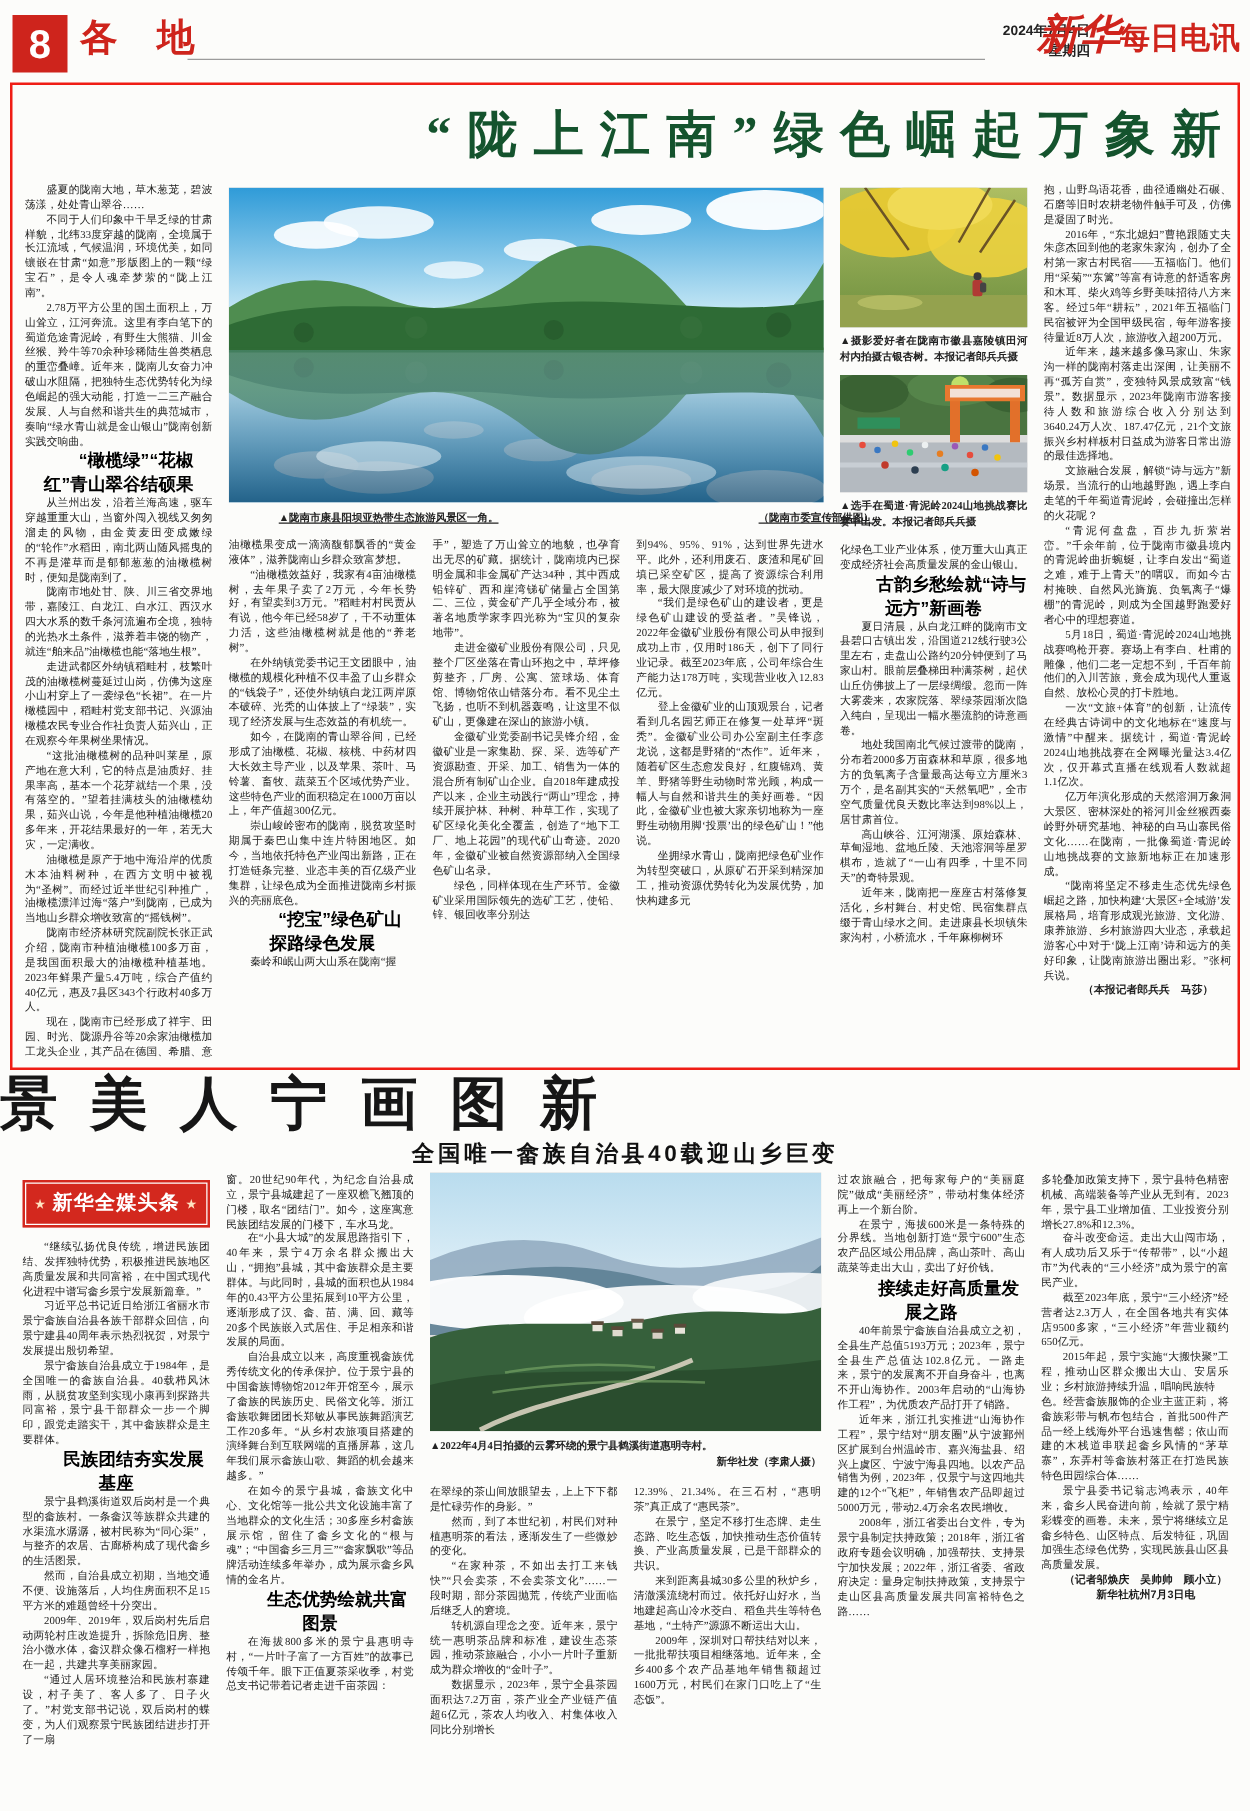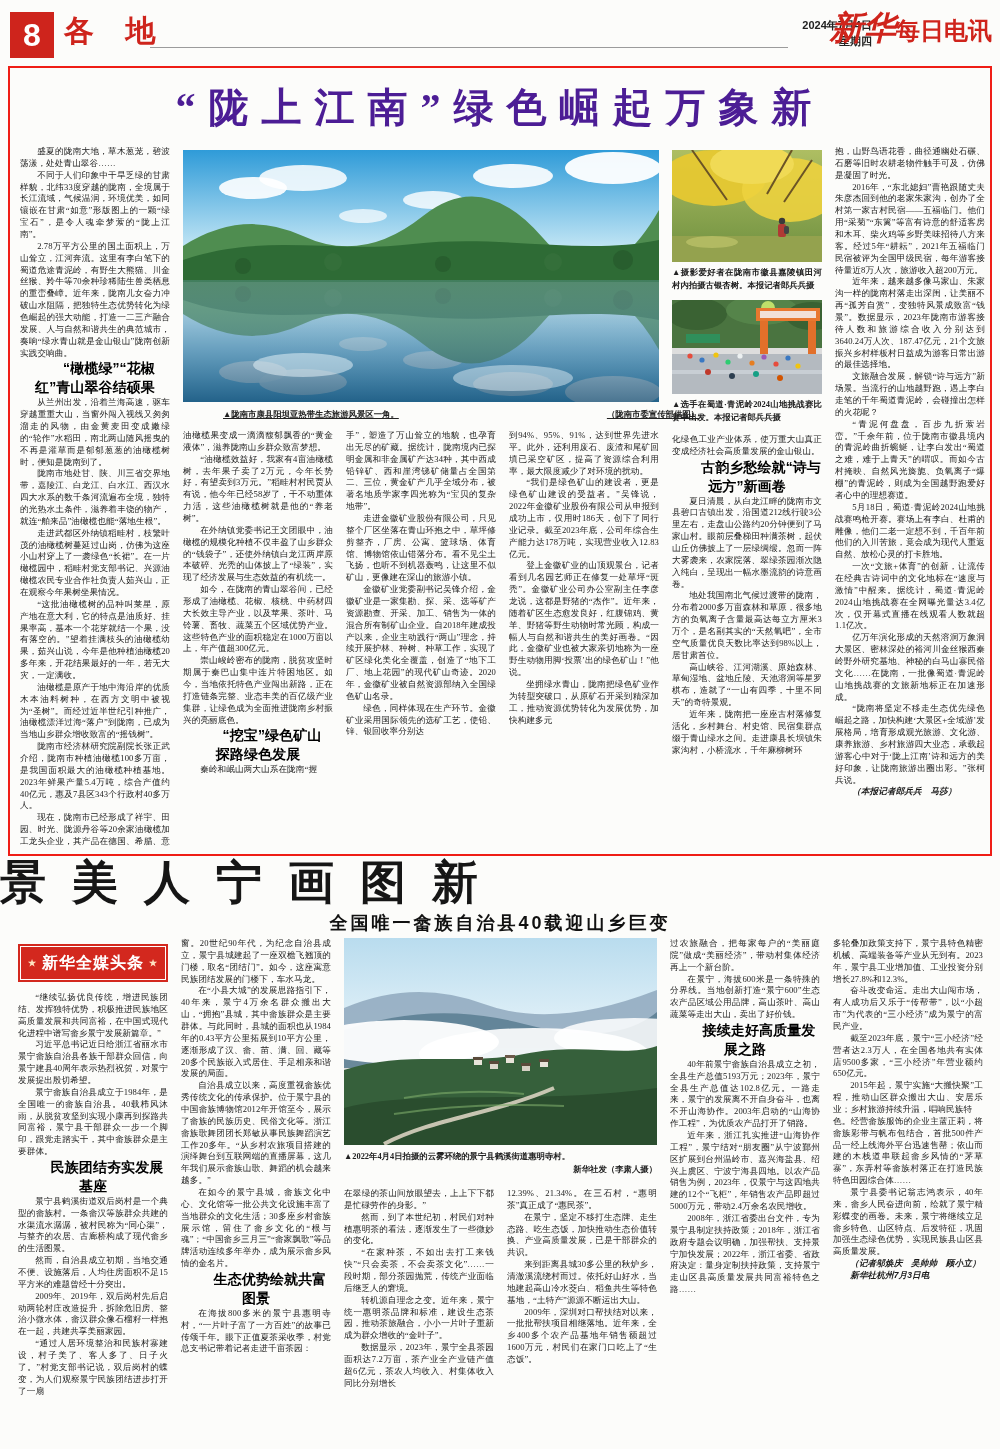--- a/index.html
+++ b/index.html
@@ -11,34 +11,34 @@
   .section{position:absolute;left:64px;top:16px;color:#ce241c;
         font:bold 30px/1 "Liberation Serif",serif;letter-spacing:12px;}
   .hrule{position:absolute;left:150px;top:47px;width:638px;height:1px;background:#9b9b9b;}
   .dateblock{position:absolute;right:128px;top:18px;text-align:right;
         font:bold 11px/1.45 "Liberation Sans",sans-serif;color:#222;}
   .mast{position:absolute;right:8px;top:12px;color:#cf241c;text-align:right;white-space:nowrap;}
   .mast .m1{font:italic bold 33px/1 "Liberation Serif",serif;}
   .mast .m2{font:bold 24px/1 "Liberation Sans",sans-serif;}
   
   .a1{position:absolute;left:8px;top:66px;width:980px;height:786px;border:2px solid #ef1d15;}
-  .a1hl{position:absolute;left:0;right:0;top:18px;text-align:center;
-        font:bold 40px/1.1 "Liberation Serif",serif;letter-spacing:13px;color:#4c1d95;}
+  .a1hl{position:absolute;left:0;right:0;top:18px;text-align:right;
+        font:bold 40px/1.1 "Liberation Serif",serif;letter-spacing:13px;color:#14532d;}
   .col{position:absolute;width:150px;overflow:hidden;text-align:justify;
         font-size:8.6px;line-height:1.38;letter-spacing:.1px;}
   .col p{margin:0;text-indent:2em;}
   .col p.ni{text-indent:0;}
   .hd{font-family:"Liberation Sans",sans-serif;font-weight:bold;font-size:14px;line-height:1.35;
         text-align:center;margin:7px 0 6px;text-indent:0;color:#000;}
   .ph{position:absolute;overflow:hidden;background:#ddd;}
   .ph svg{display:block;}
   .cap{position:absolute;font-weight:bold;font-size:8.4px;line-height:13px;color:#222;}
   .cap .cr{font-family:"Liberation Sans",sans-serif;}
   .capflex{display:flex;justify-content:space-between;padding:0 14px 0 40px;}
-  .byline{text-align:left;font-weight:bold;text-indent:0;margin-top:2px;font-style:italic;}
+  .byline{text-align:center;font-weight:bold;text-indent:0;margin-top:2px;}
   
   .c1{left:10px;top:78px;height:700px;}
   .c2{left:173px;top:362px;height:416px;}
   .c3{left:336px;top:362px;height:416px;}
   .c4{left:499px;top:362px;height:416px;}
   .c5{left:662px;top:366px;height:412px;}
   .c6{left:825px;top:78px;height:700px;}
   
   .a2hl{position:absolute;left:0;right:0;top:858px;text-align:left;
         font:bold 46px/1.1 "Liberation Serif",serif;letter-spacing:26px;color:#161616;}

